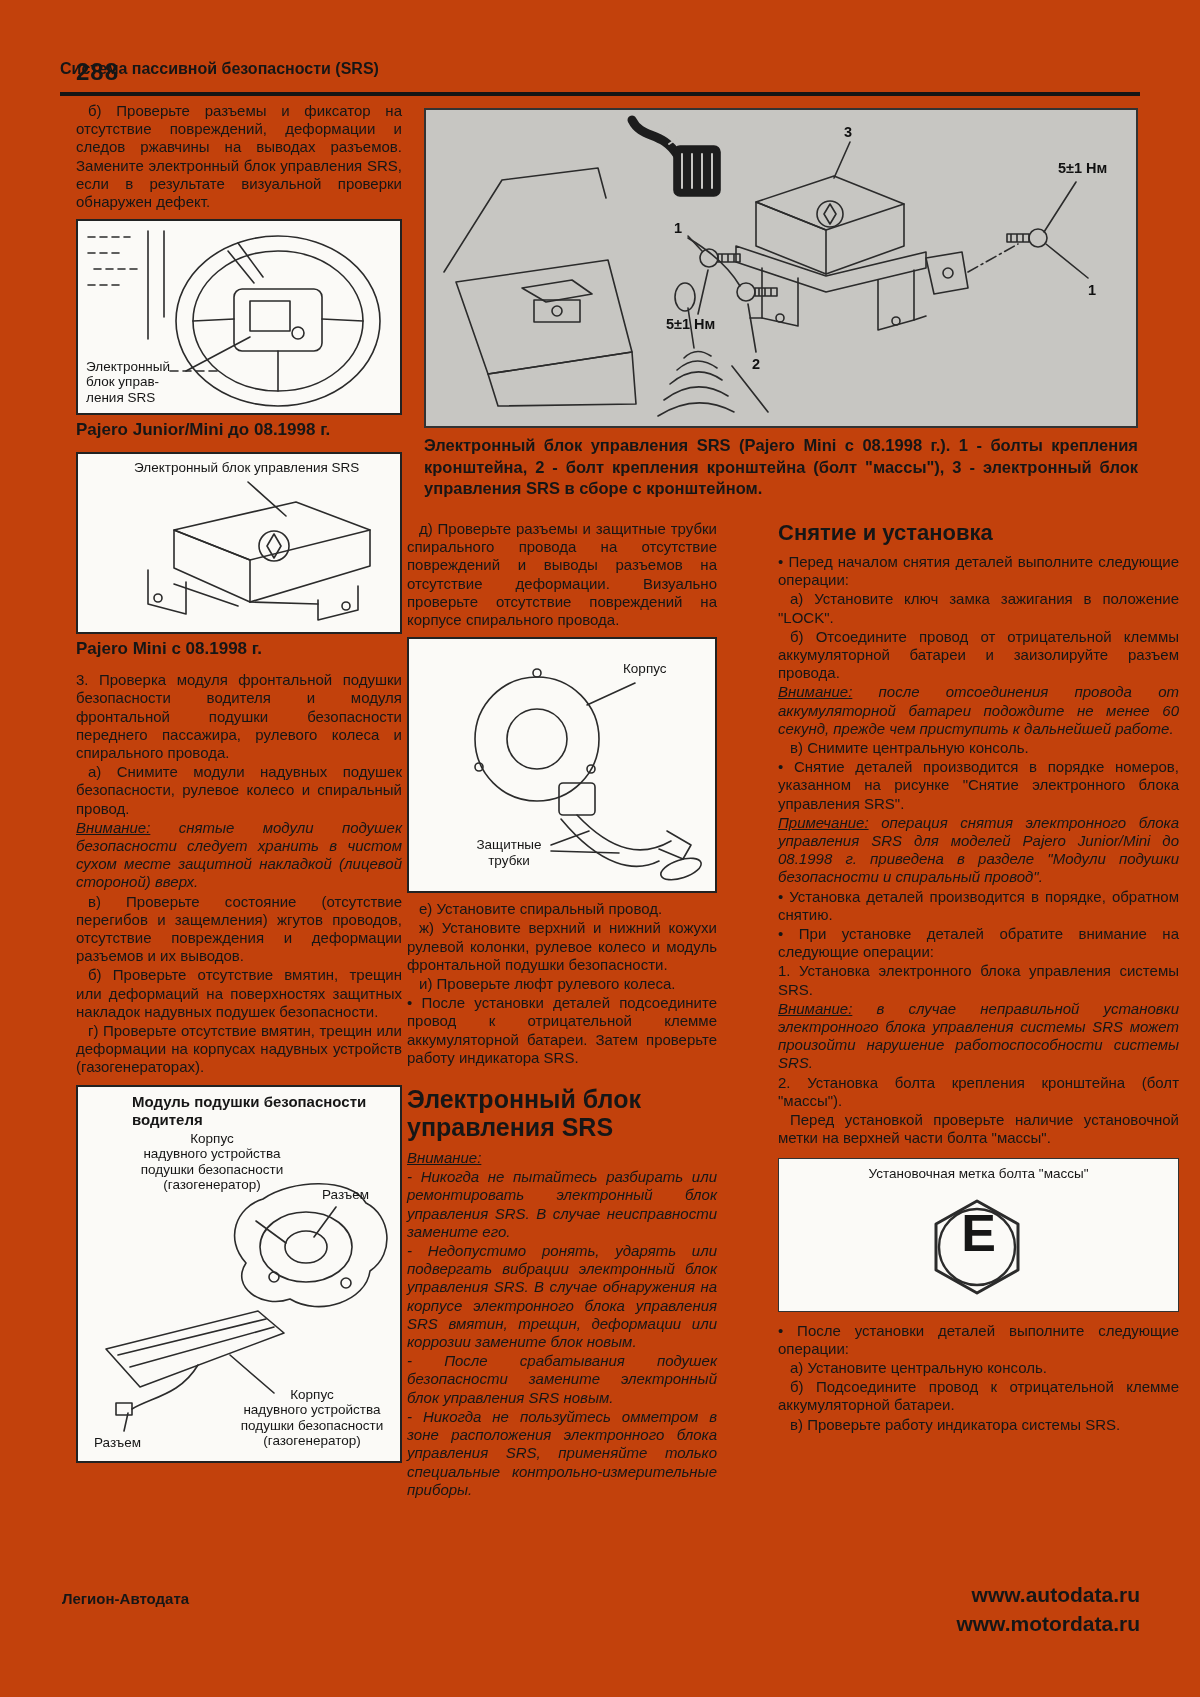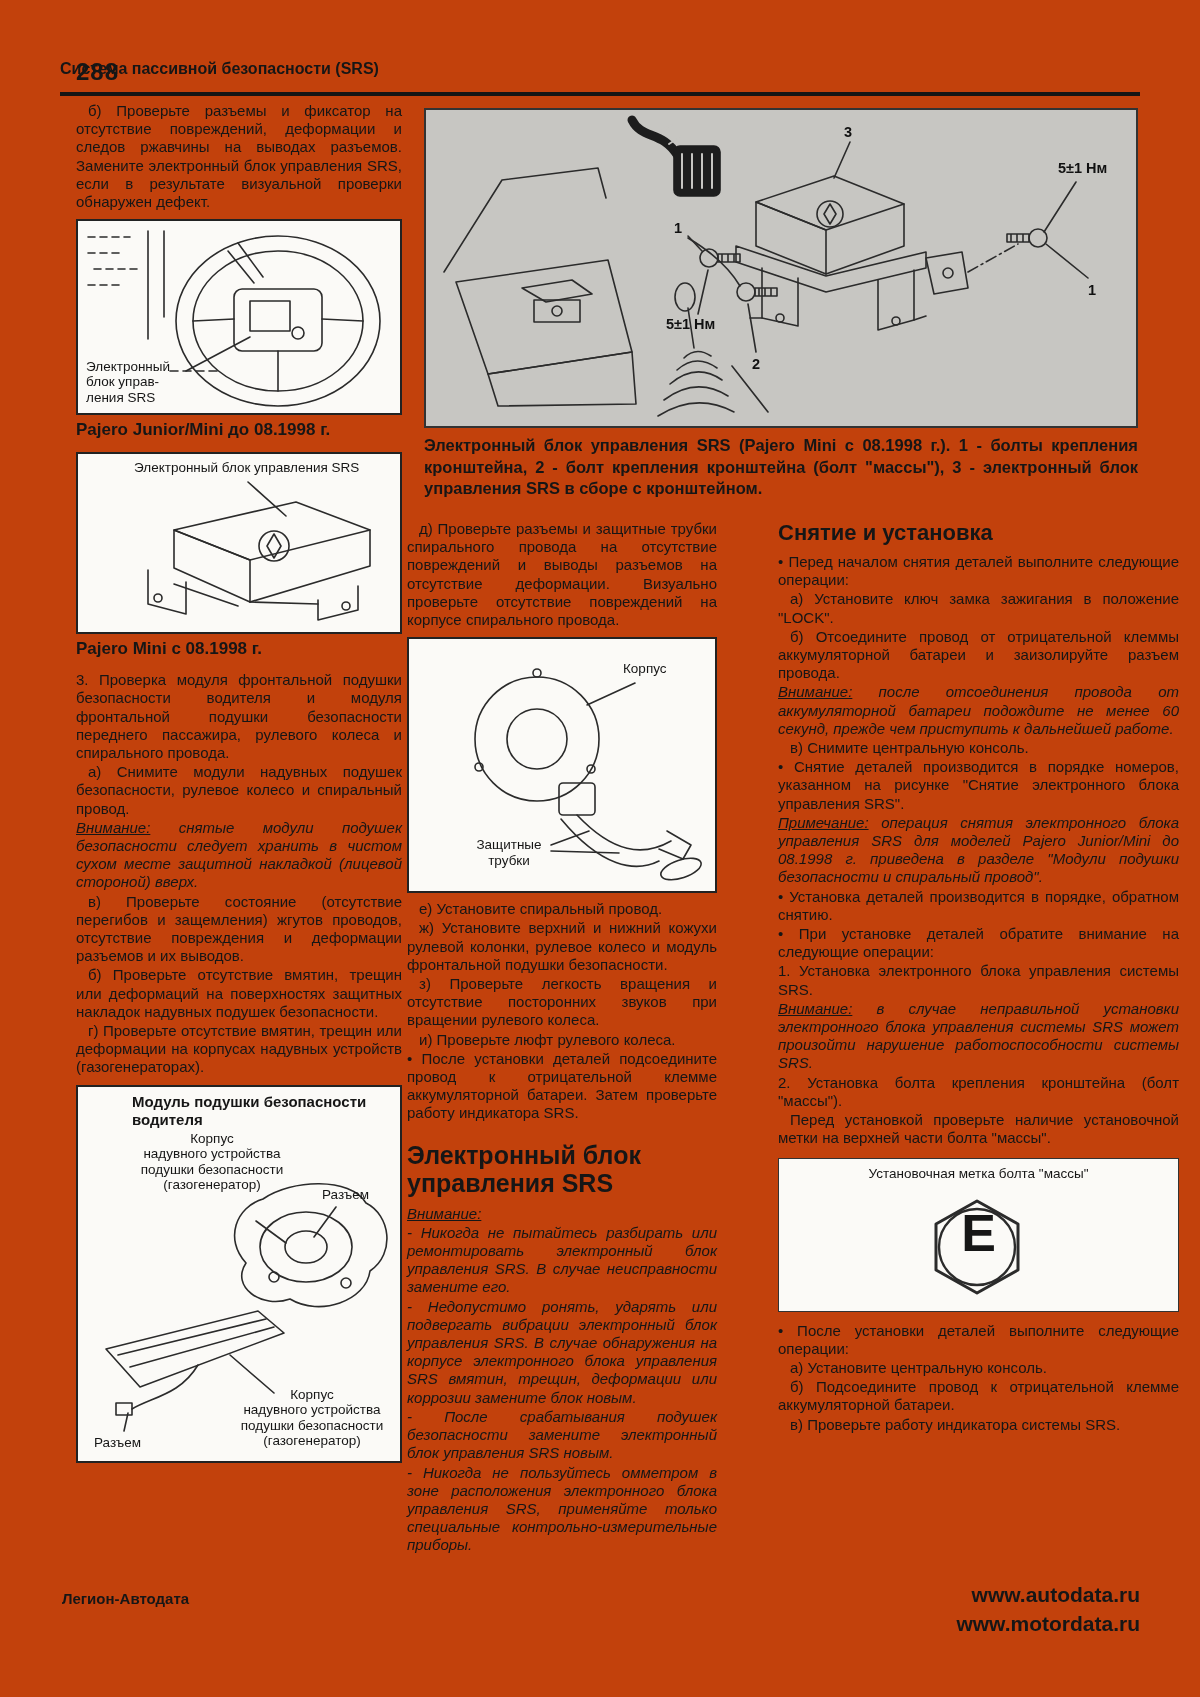--- a/index.html
+++ b/index.html
@@ -217,21 +217,20 @@
         <path d="M142 206 L180 192 M142 212 L210 214"></path>
       </svg>
       <div class="figlabel" style="left:214px;top:22px;">Корпус</div>
       <div class="figlabel c" style="left:60px;top:198px;width:80px;">Защитные
 трубки</div>
     </div>
     <div class="sp"></div>
 
     <p class="body ind">е) Установите спиральный провод.</p>
     <p class="body ind">ж) Установите верхний и нижний кожухи рулевой колонки, рулевое колесо и модуль фронтальной подушки безопасности.</p>
-    <p class="body ind">з) Проверьте легкость вращения и отсутствие посторонних звуков при вращении рулевого колеса.</p>
     <p class="body ind">и) Проверьте люфт рулевого колеса.</p>
     <p class="body">• После установки деталей подсоедините провод к отрицательной клемме аккумуляторной батареи. Затем проверьте работу индикатора SRS.</p>
 
     <div class="h-mid">Электронный блок управления SRS</div>
 
     <p class="body it"><span class="warn-label">Внимание:</span></p>
     <p class="body it">- Никогда не пытайтесь разбирать или ремонтировать электронный блок управления SRS. В случае неисправности замените его.</p>
     <p class="body it">- Недопустимо ронять, ударять или подвергать вибрации электронный блок управления SRS. В случае обнаружения на корпусе электронного блока управления SRS вмятин, трещин, деформации или коррозии замените блок новым.</p>
     <p class="body it">- После срабатывания подушек безопасности замените электронный блок управления SRS новым.</p>
     <p class="body it">- Никогда не пользуйтесь омметром в зоне расположения электронного блока управления SRS, применяйте только специальные контрольно-измерительные приборы.</p>

